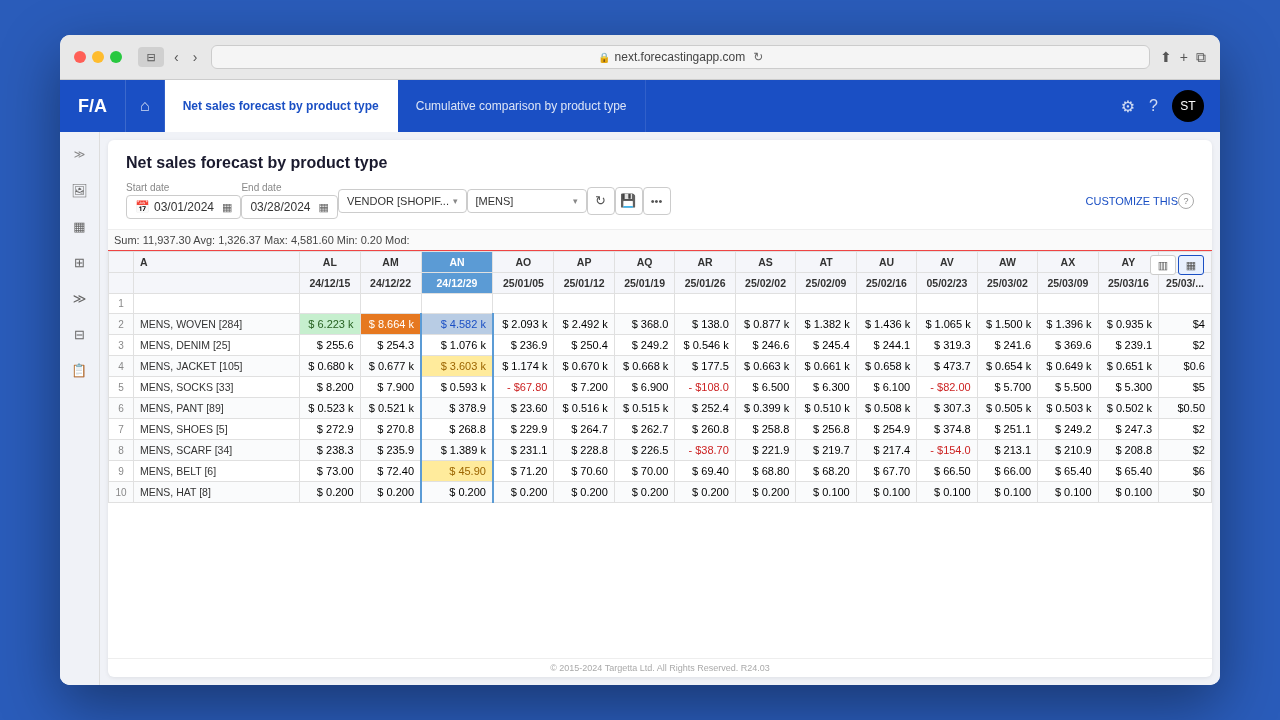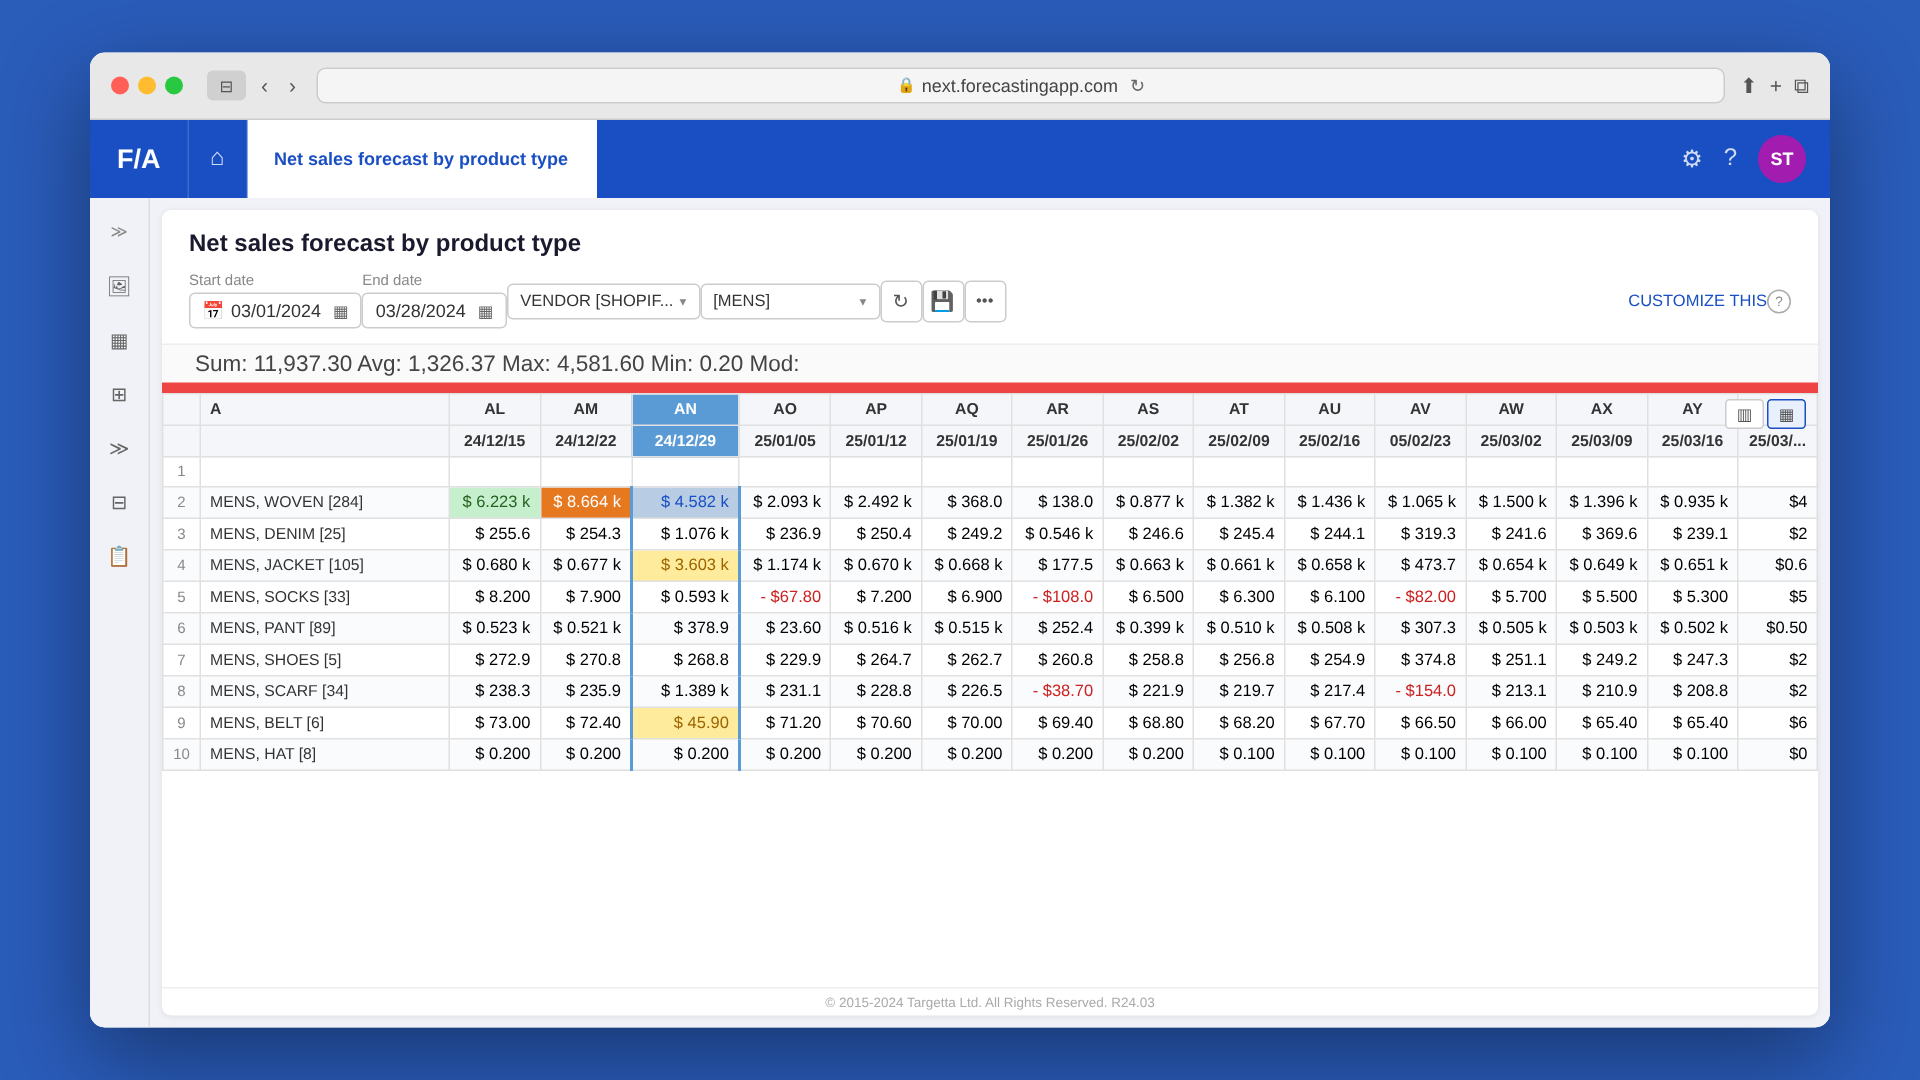--- a/index.html
+++ b/index.html
@@ -86,23 +86,23 @@
       color: rgba(255,255,255,0.8); cursor: pointer; font-size: 16px;
       border-right: 1px solid rgba(255,255,255,0.1);
     }
     .app-header-right {
       display: flex; align-items: center; gap: 14px; padding: 0 16px;
       margin-left: auto;
     }
     .header-icon-btn { background: none; border: none; color: rgba(255,255,255,0.8); font-size: 16px; cursor: pointer; }
     .user-avatar {
       width: 32px; height: 32px; border-radius: 50%;
-      background: #a21caf; color: #fff;
+      background: #000000; color: #fff;
       display: flex; align-items: center; justify-content: center;
-      font-size: 12px; font-weight: 700; cursor: pointer;
+      font-size: 12px; font-weight: 400; cursor: pointer;
     }
 
     
     .app-body {
       display: flex; flex: 1; overflow: hidden; background: #f0f2f7;
     }
     .sidebar {
       width: 40px; background: #f0f2f7; border-right: 1px solid #ddd;
       display: flex; flex-direction: column; align-items: center;
       padding: 8px 0; gap: 8px; flex-shrink: 0;
@@ -153,22 +153,22 @@
       cursor: pointer; font-size: 13px; color: #555;
     }
     .icon-btn-dots { font-size: 11px; }
     .customize-btn {
       margin-left: auto; display: flex; align-items: center; gap: 4px;
       font-size: 11px; color: #1a4fc4; cursor: pointer; font-weight: 500;
     }
     .info-icon { width: 16px; height: 16px; border-radius: 50%; border: 1px solid #aaa; display: flex; align-items: center; justify-content: center; font-size: 9px; color: #888; cursor: pointer; }
 
     .sum-bar {
-      padding: 4px 22px; background: #fafafa; border-bottom: 7px solid #ef4444;
-      font-size: 15px; color: #444; flex-shrink: 0;
+      padding: 4px 6px; background: #fafafa; border-bottom: 1px solid #ef4444;
+      font-size: 11px; color: #444; flex-shrink: 0;
     }
 
     
     .table-wrap {
       flex: 1; overflow: auto; position: relative;
     }
     .view-toggle {
       position: absolute; top: 4px; right: 8px; z-index: 10;
       display: flex; gap: 2px;
     }
@@ -235,20 +235,23 @@
   </div>
 
   <div class="app-header">
     <div class="app-logo">F/A</div>
     <div class="nav-home-btn">
       <span>⌂</span>
     </div>
     <div class="app-nav">
       <div class="nav-tab active">
         <span>Net sales forecast by product type</span>
+      </div>
+      <div class="nav-tab">
+        <span>Cumulative comparison by product type</span>
       </div>
     </div>
     <div class="app-header-right">
       <button class="header-icon-btn">⚙</button>
       <button class="header-icon-btn">?</button>
       <div class="user-avatar">ST</div>
     </div>
   </div>
 
   <div class="app-body">

